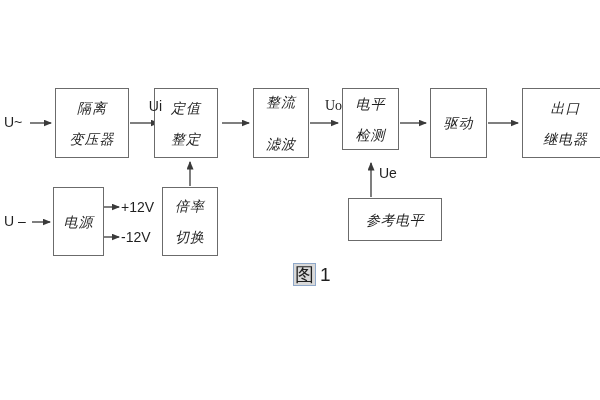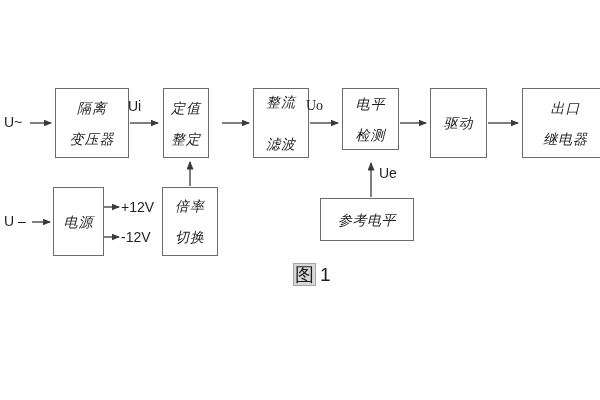--- a/index.html
+++ b/index.html
@@ -28,21 +28,21 @@
     letter-spacing:1px;
     font-style:italic;
   }
   .block span{white-space:nowrap;}
   .lbl{
     position:absolute;
     font-size:14px;
     line-height:1.2;
     white-space:nowrap;
   }
-  .lbl-center{text-align:left;}
+  .lbl-center{text-align:right;}
   .caption{
     position:absolute;
     left:294px;top:262px;
     font-size:19px;
   }
   .fig-hl{
     background:#d9d9d9;
     box-shadow:0 0 0 1px #8fa8c9;
     padding:0 1px;
   }
@@ -71,21 +71,21 @@
       <line x1="104" y1="237" x2="119" y2="237" marker-end="url(#ah)"></line>
       <line x1="190" y1="186" x2="190" y2="162" marker-end="url(#ah)"></line>
       <line x1="371" y1="197" x2="371" y2="163" marker-end="url(#ah)"></line>
     </g>
   </svg>
 
   <div class="block" style="left:55px;top:88px;width:74px;height:70px;">
     <span>隔离</span>
     <span>变压器</span>
   </div>
-  <div class="block" style="left:163px;top:88px;width:46px;height:70px;">
+  <div class="block" style="left:154px;top:88px;width:64px;height:70px;">
     <span>定值</span>
     <span>整定</span>
   </div>
   <div class="block" style="left:253px;top:88px;width:56px;height:70px;gap:28px;">
     <span>整流</span>
     <span>滤波</span>
   </div>
   <div class="block" style="left:342px;top:88px;width:57px;height:62px;">
     <span>电平</span>
     <span>检测</span>
@@ -98,21 +98,21 @@
     <span>继电器</span>
   </div>
 
   <div class="block" style="left:53px;top:187px;width:51px;height:69px;">
     <span>电源</span>
   </div>
   <div class="block" style="left:162px;top:187px;width:56px;height:69px;">
     <span>倍率</span>
     <span>切换</span>
   </div>
-  <div class="block" style="left:320px;top:198px;width:94px;height:43px;letter-spacing:0.5px;">
+  <div class="block" style="left:348px;top:198px;width:94px;height:43px;letter-spacing:0.5px;">
     <span>参考电平</span>
   </div>
 
   <span class="lbl" style="left:4px;top:114px;">U~</span>
   <span class="lbl" style="left:4px;top:213px;">U –</span>
   <span class="lbl lbl-center" style="left:128px;top:98px;width:34px;">Ui</span>
   <span class="lbl lbl-center" style="left:306px;top:98px;width:36px;font-family:Liberation Serif, serif;">Uo</span>
   <span class="lbl" style="left:379px;top:165px;">Ue</span>
   <span class="lbl" style="left:121px;top:199px;">+12V</span>
   <span class="lbl" style="left:121px;top:229px;">-12V</span>

